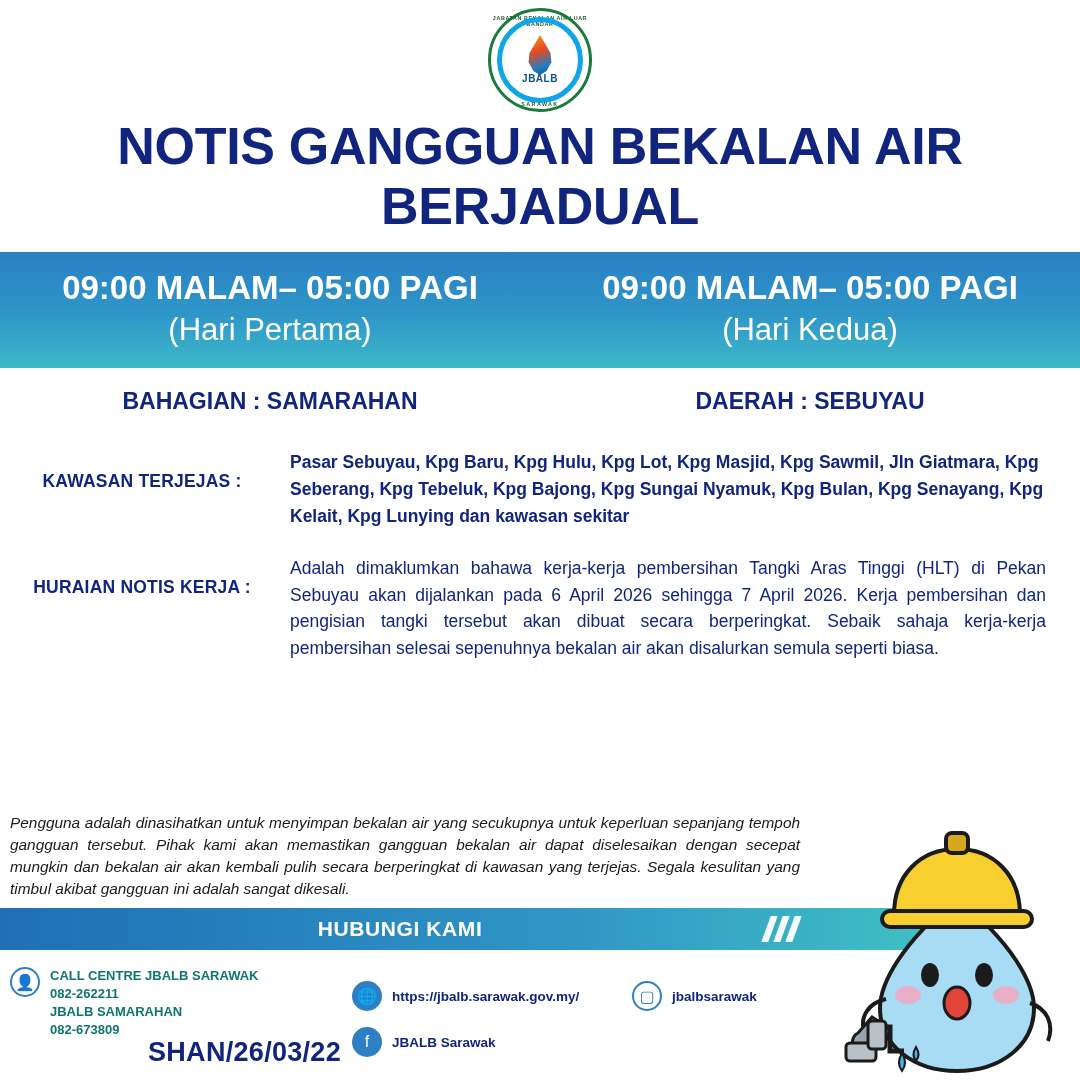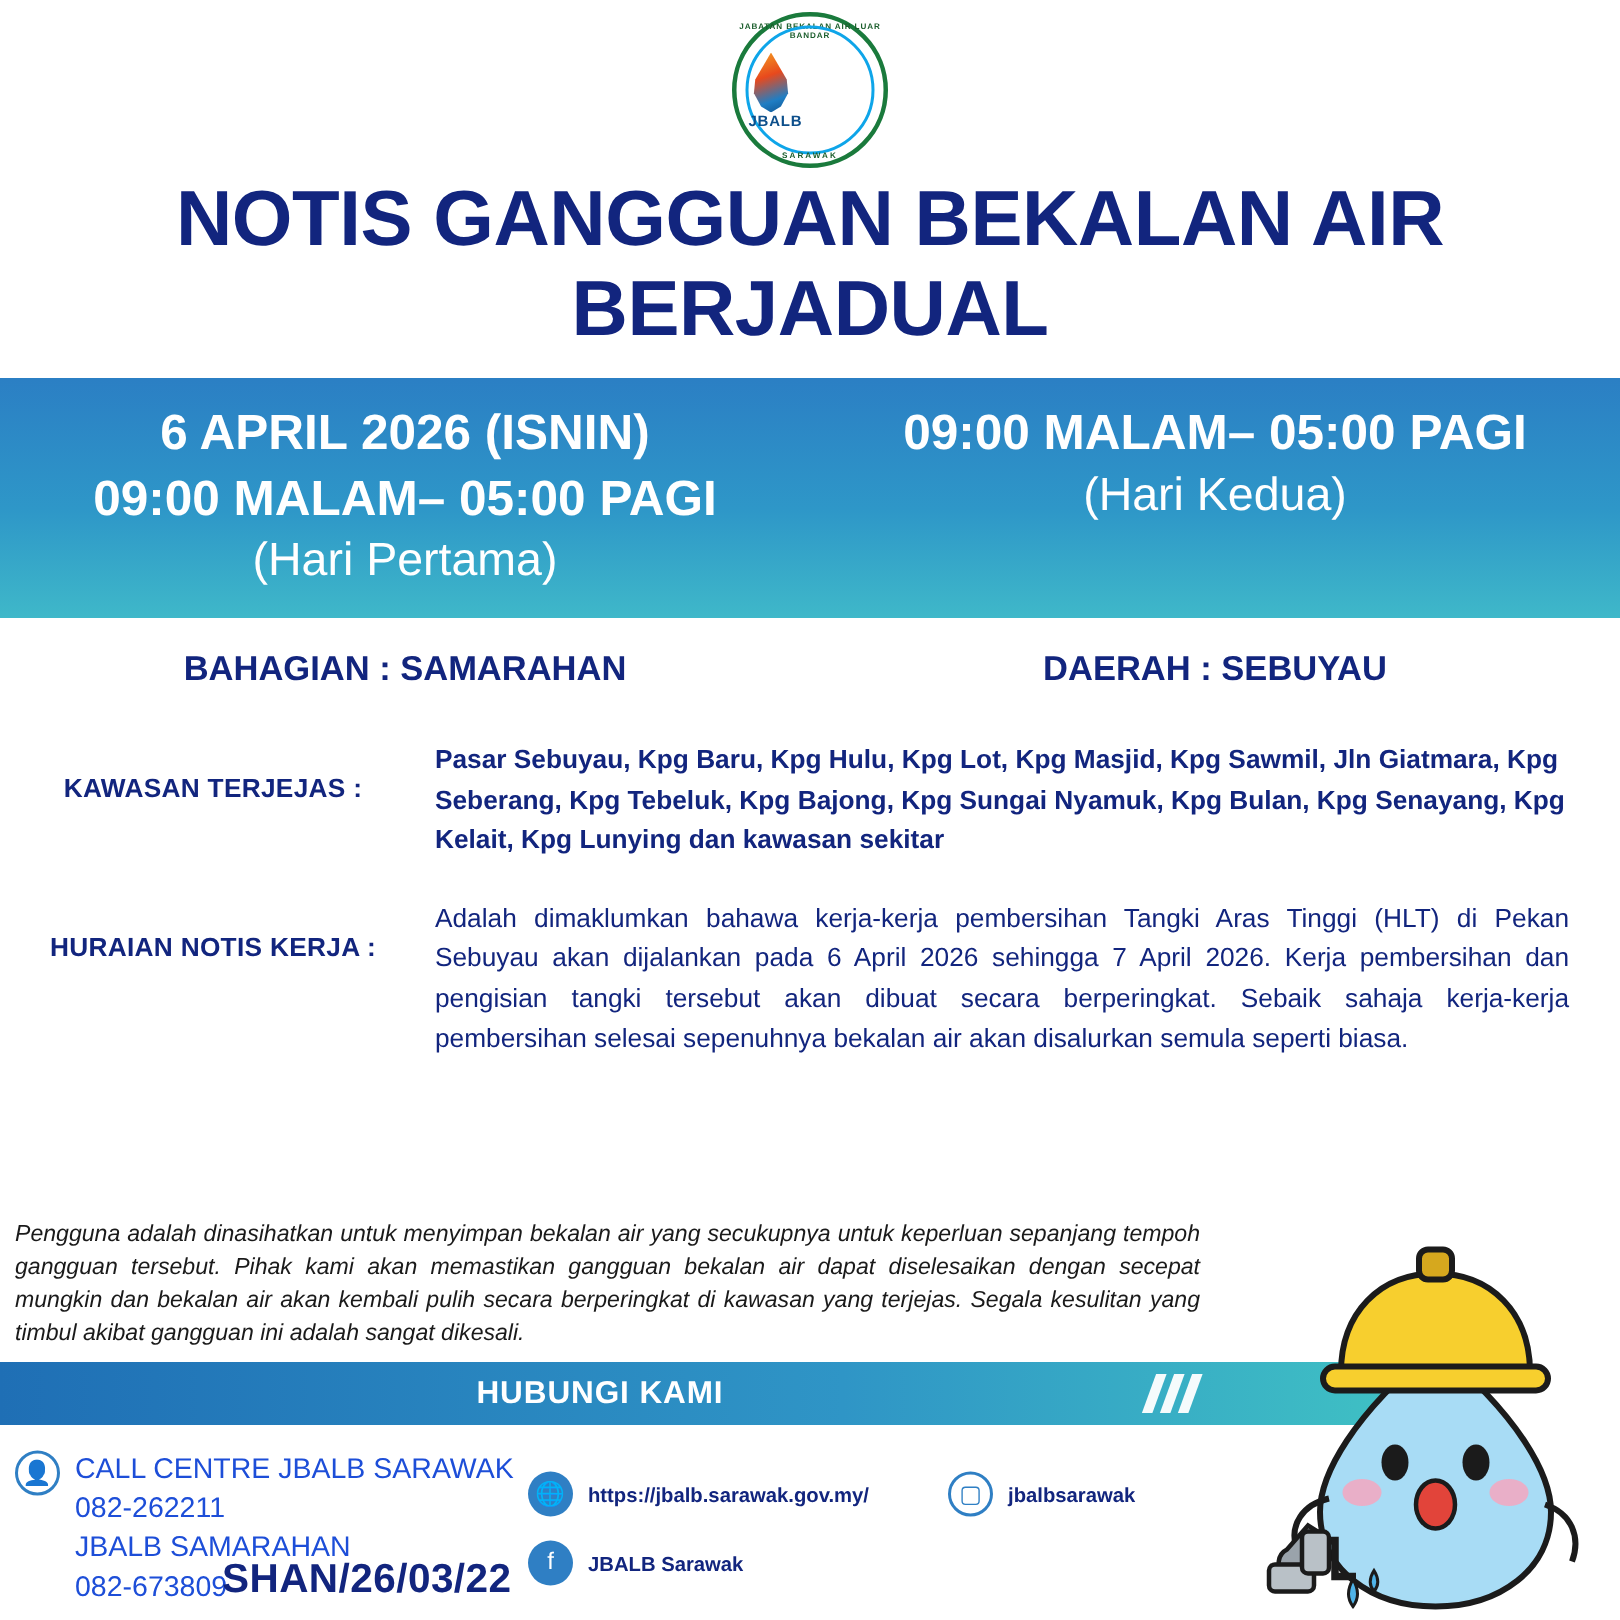--- a/index.html
+++ b/index.html
@@ -22,22 +22,22 @@
   .logo {
     width: 104px; height: 104px;
     border-radius: 50%;
     background: #ffffff;
     border: 3px solid #1a7a3c;
     position: relative;
     display: flex; align-items: center; justify-content: center;
   }
   .logo-inner {
     width: 86px; height: 86px; border-radius: 50%;
-    border: 2px solid #0ea5e9;
-    display:flex; align-items:center; 
+    border: 5px solid #0ea5e9;
+    display:flex; align-items:center; justify-content:center;
     position: relative;
   }
   .logo-drop {
     width: 30px; height: 40px;
     background: linear-gradient(160deg, #f5a623 0%, #e8491d 40%, #1f7ec4 75%, #0d4f8b 100%);
     border-radius: 50% 50% 50% 50% / 62% 62% 38% 38%;
     transform: rotate(0deg);
     clip-path: polygon(50% 0%, 85% 45%, 88% 68%, 72% 90%, 50% 100%, 28% 90%, 12% 68%, 15% 45%);
     margin-bottom: 10px;
   }
@@ -164,21 +164,21 @@
     left: 0; top: 955px;
     width: 100%;
     height: 125px;
     padding: 10px 0 0 8px;
   }
   .f-left {
     position: absolute; left: 10px; top: 12px;
     display: flex; gap: 10px;
   }
   .f-left .txt {
-    font-size: 19px; font-weight: normal; color: #1d4ed8; line-height: 1.38;
+    font-size: 13px; font-weight: bold; color: #0f766e; line-height: 1.38;
   }
   .circle-icon {
     width: 30px; height: 30px; border-radius: 50%;
     background: #2f7fc4;
     display: flex; align-items: center; justify-content: center;
     color: #fff; font-size: 16px; flex: none;
   }
   .circle-icon.lite { background: #ffffff; border: 2px solid #2f7fc4; color: #2f7fc4; }
   .f-web {
     position: absolute; left: 352px; top: 26px;
@@ -215,21 +215,20 @@
       <div class="logo-text">JBALB</div>
     </div>
     <div class="logo-arc-bottom">SARAWAK</div>
   </div>
 </div>
 
 <div class="main-title">NOTIS GANGGUAN BEKALAN AIR BERJADUAL</div>
 
 <div class="date-banner">
   <div class="date-col">
-    <div class="d1">6 APRIL 2026 (ISNIN)</div>
     <div class="d2">09:00 MALAM– 05:00 PAGI</div>
     <div class="d3">(Hari Pertama)</div>
   </div>
   <div class="date-col">
     <div class="d2">09:00 MALAM– 05:00 PAGI</div>
     <div class="d3">(Hari Kedua)</div>
   </div>
 </div>
 
 <div class="area-row">

